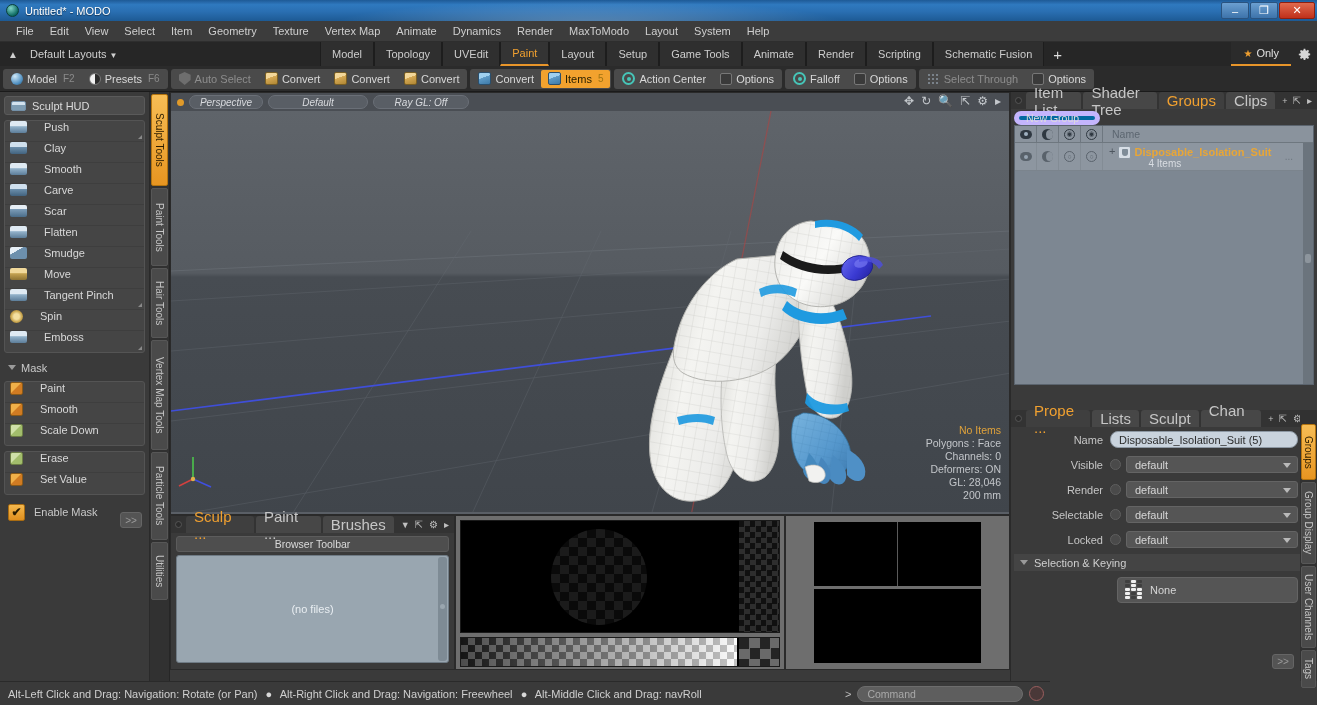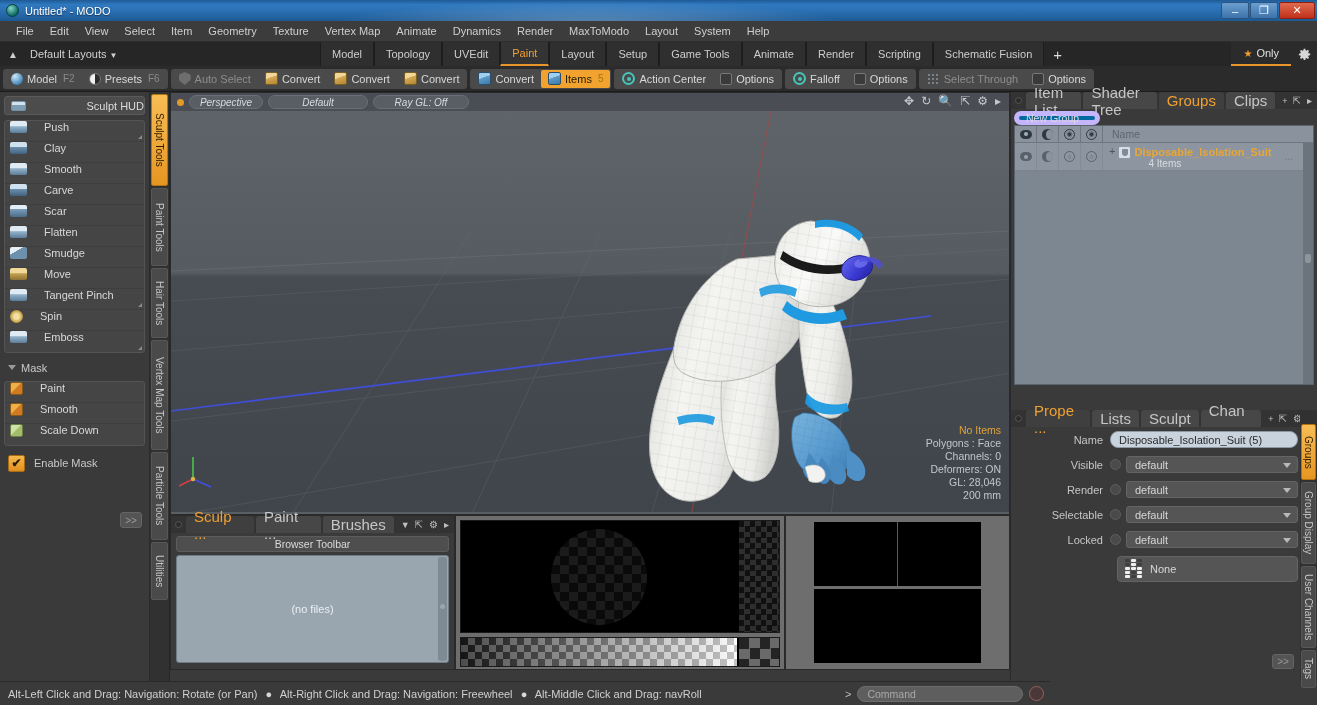--- a/index.html
+++ b/index.html
@@ -108,21 +108,21 @@
     opacity:.6;}
 
   
   .body{ position:absolute; left:0; top:92px; width:1317px; height:589px; }
 
   
   .leftpanel{ position:absolute; left:0; top:0; width:150px; height:589px; background:#3a3a3a;
      border-right:1px solid #2a2a2a; }
   .hudbtn{
     margin:4px; height:19px; background:#4c4c4c; border:1px solid #5a5a5a; border-radius:3px;
-    display:flex;align-items:center; padding-left:6px; gap:6px; color:#dcdcdc;justify-content:space-between;
+    display:flex;align-items:center; padding-left:6px; gap:6px; color:#dcdcdc;
   }
   .hud-ico{ width:15px;height:10px;background:#9fb4c6;border:1px solid #7390a8;border-radius:2px;flex:0 0 auto;
     background-image:linear-gradient(180deg,#d3e2ee 0 3px,#7f9db3 3px 100%);}
   .toolgroup{ margin:5px 4px; background:#454545; border:1px solid #545454; border-radius:3px; overflow:hidden;}
   .toolrow{
     height:21px; display:flex; align-items:flex-start; gap:17px; padding-left:5px;
     border-bottom:1px solid #3e3e3e; color:#d8d8d8; position:relative;
   }
   .toolrow:last-child{ border-bottom:none; }
   .toolrow .corner{ position:absolute; right:2px; bottom:2px; width:0;height:0;
@@ -519,20 +519,30 @@
         <div class="toolrow">
           <span class="ti mask"></span>
           <span>Smooth</span>
         </div>
         <div class="toolrow">
           <span class="ti mask green"></span>
           <span>Scale Down</span>
         </div>
       </div>
 
+      <div class="toolgroup">
+        <div class="toolrow">
+          <span class="ti mask green"></span>
+          <span>Erase</span>
+        </div>
+        <div class="toolrow">
+          <span class="ti mask"></span>
+          <span>Set Value</span>
+        </div>
+      </div>
 
       <div class="enablemask">
         <span class="maskchk">✔</span>
         <span>Enable Mask</span>
       </div>
 
       <div class="dblarrow">&gt;&gt;</div>
     </div>
 
     <div class="vstrip">
@@ -862,20 +872,24 @@
         </div>
         <div class="prop-row">
           <span class="prop-label">Locked</span>
           <span class="prop-knob"></span>
           <span class="prop-dd">
             <span>default</span>
             <span class="caret"></span>
           </span>
         </div>
 
+        <div class="section">
+          <span class="tri"></span>
+          <span>Selection &amp; Keying</span>
+        </div>
 
         <div class="keyrow">
           <span class="keybox">
             <span class="keygrid">
               <span class="off"></span>
                 <span></span>
                 <span class="off"></span>
               <span class="off"></span>
                 <span></span>
                 <span class="off"></span>

